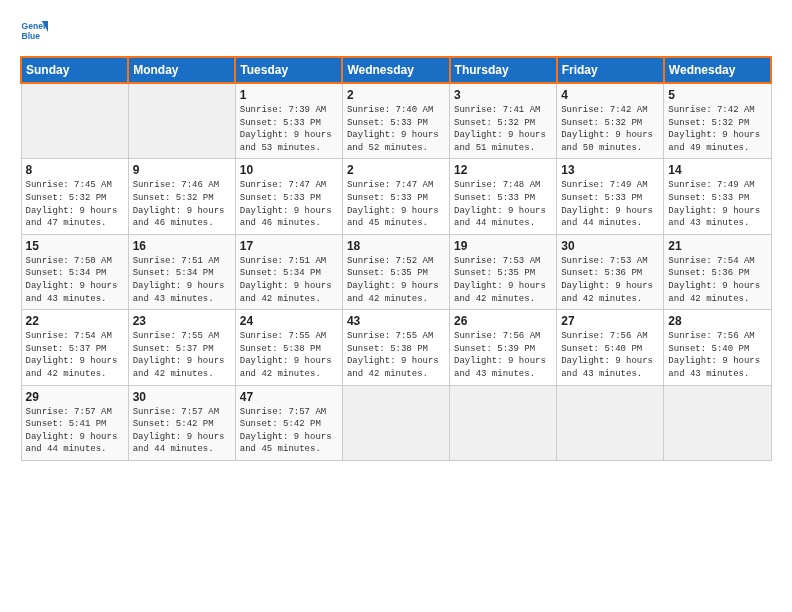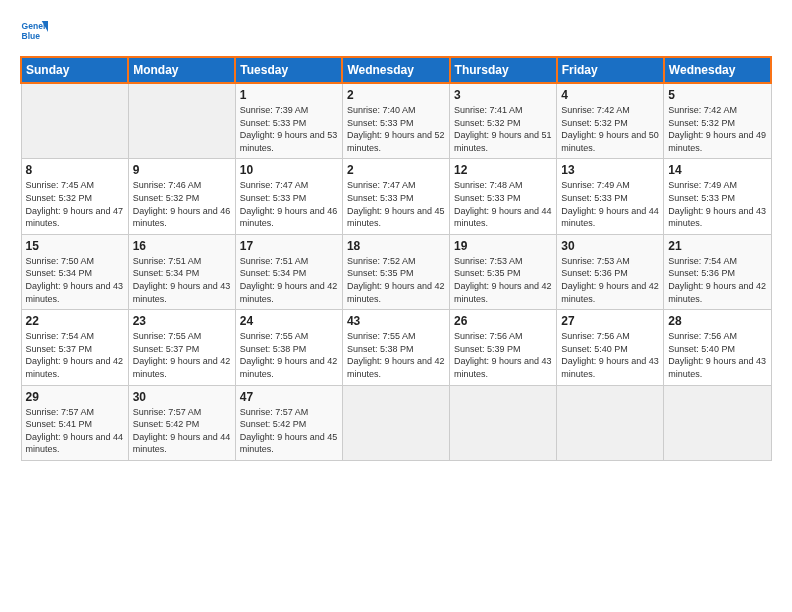--- a/index.html
+++ b/index.html
@@ -78,20 +78,21 @@
       font-size: 12px;
       font-weight: bold;
       color: #222;
       display: block;
       margin-bottom: 2px;
     }
     .day-info {
       font-size: 9px;
       color: #333;
       line-height: 1.4;
+      font-family: Liberation Mono, monospace;
     }
     .empty-cell {
       background: #f0f0f0 !important;
     }
   </style>
 </head>
 <body>
 
 <div class="page">
   <div class="header-row">

